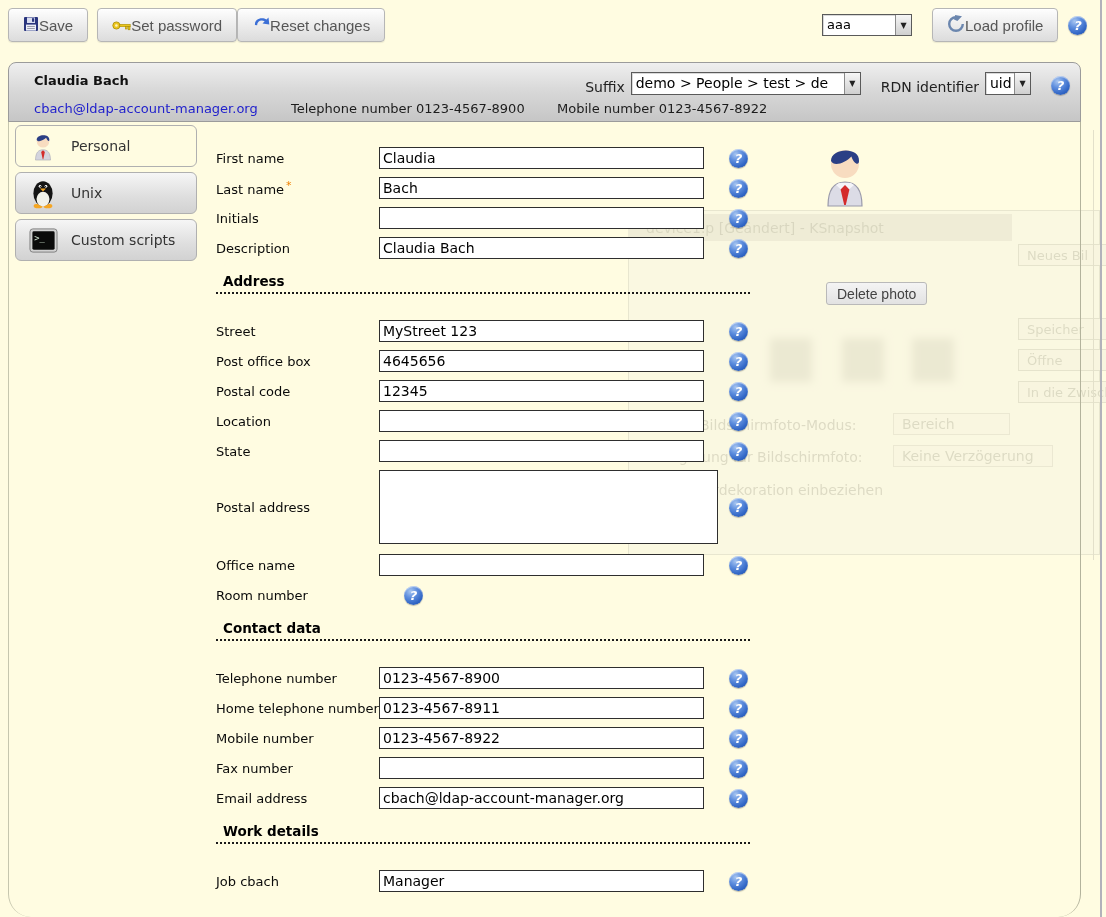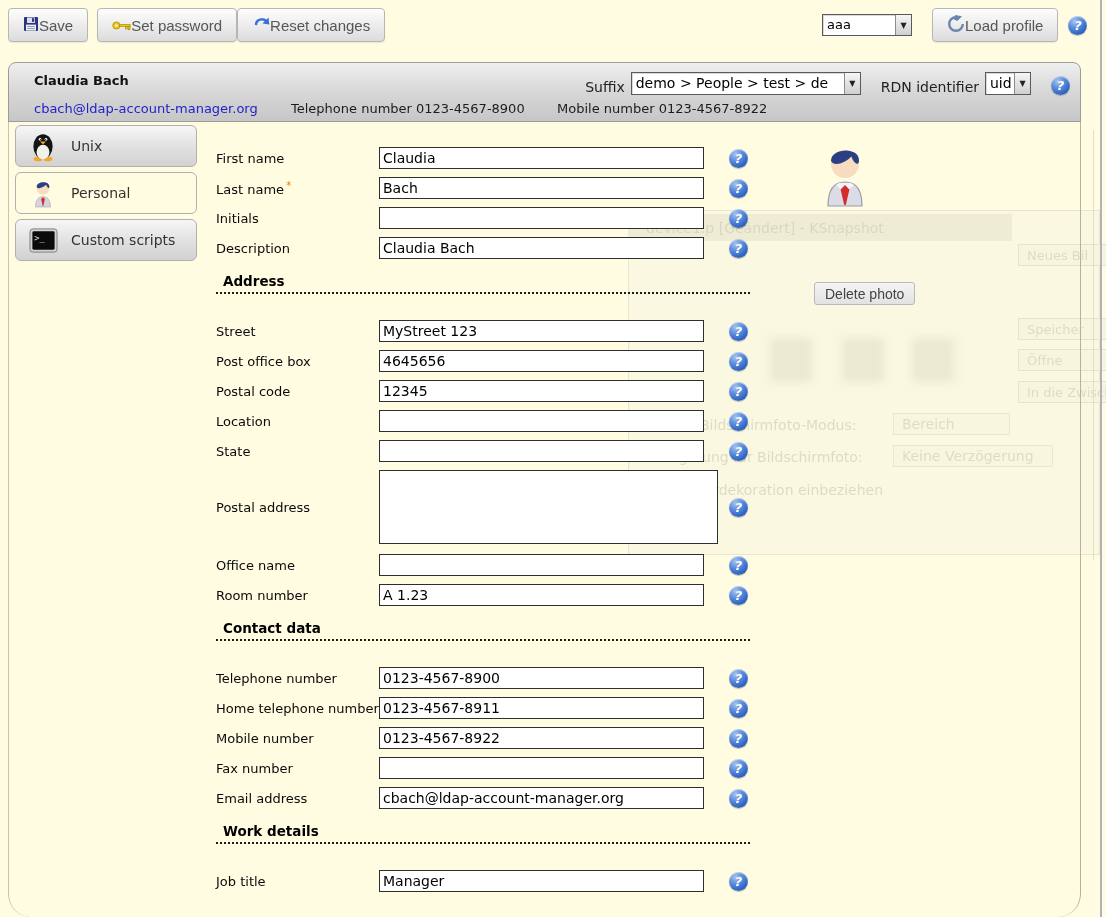--- a/index.html
+++ b/index.html
@@ -102,21 +102,21 @@
   .frow.ta-row .help-icon { margin-left:11px; }
   .section-header {
     margin:14px 0 26px 0; padding:0 0 3px 7px;
     font-size:13.5px; font-weight:bold; line-height:16px; color:#000;
     border-bottom:2px dotted #1a1a1a; width:534px;
   }
 
   
   .photo-box { position:absolute; left:805px; top:81px; width:120px; }
   .delete-photo {
-    position:absolute; left:0; top:139px; height:23px; padding:0 10px;
+    position:absolute; left:12px; top:139px; height:23px; padding:0 10px;
     display:inline-flex; align-items:center;
     border:1px solid #b9b9b9; border-radius:3px;
     background:linear-gradient(#f4f4f4,#e2e2e2);
     color:#444; font-size:14px; cursor:pointer; white-space:nowrap;
   }
 
   
   .ghost { position:absolute; inset:0; z-index:2; opacity:0.16; pointer-events:none; color:#333; }
   .ghost .gpanel { position:absolute; left:628px; top:210px; width:472px; height:345px; background:#e4e4e4; border:1px solid #777; }
   .ghost .gtitle { position:absolute; left:628px; top:214px; width:384px; height:27px; background:#9f9f9f; color:#1a1a1a; font-size:14px; display:flex; align-items:center; padding-left:18px; white-space:nowrap; overflow:hidden; }
@@ -224,47 +224,47 @@
       <span class="help-icon">?</span>
     </div>
     <div class="acct-sub">
       <span class="email-link">cbach@ldap-account-manager.org</span>
       <span class="phone-txt">Telephone number 0123-4567-8900</span>
       <span class="mobile-txt">Mobile number 0123-4567-8922</span>
     </div>
   </div>
 
   <div class="tabs">
+    <div class="tab active">
+      <span class="ticon">
+        <svg width="28" height="30" viewBox="0 0 46 64">
+            <path d="M7 62 C7 45 14 40 23 40 C32 40 39 45 39 62 Z" fill="#d4d4de" stroke="#9a9aaa" stroke-width="1"></path>
+            <polygon points="23,41 19,45 22.4,60 23.6,60 27,45" fill="#d42b2b"></polygon>
+            <circle cx="23" cy="22" r="13.4" fill="#f8dcc0"></circle>
+            <path d="M9.6 19 C9 7 37 5 36.6 19 C36.6 23.5 32 21.5 29.6 14.6 C24 20.5 12.6 24.6 9.6 19 Z" fill="#2b3f85"></path>
+          </svg>
+      </span>
+      <span>Personal</span>
+    </div>
     <div class="tab">
       <span class="ticon">
         <svg width="28" height="31" viewBox="0 0 32 34">
             <ellipse cx="10.5" cy="31.2" rx="5.2" ry="2.6" fill="#f5a623"></ellipse>
             <ellipse cx="21.5" cy="31.2" rx="5.2" ry="2.6" fill="#f5a623"></ellipse>
             <ellipse cx="16" cy="17" rx="11" ry="14" fill="#141414"></ellipse>
             <ellipse cx="16" cy="23.4" rx="7.4" ry="8.4" fill="#f2f2ea"></ellipse>
             <circle cx="12.6" cy="8.8" r="1.5" fill="#fff"></circle>
             <circle cx="19.4" cy="8.8" r="1.5" fill="#fff"></circle>
             <circle cx="13" cy="9" r="0.7" fill="#000"></circle>
             <circle cx="19" cy="9" r="0.7" fill="#000"></circle>
             <polygon points="12.6,11.4 19.4,11.4 16,14.8" fill="#f5a623"></polygon>
           </svg>
       </span>
       <span>Unix</span>
     </div>
-    <div class="tab active">
-      <span class="ticon">
-        <svg width="28" height="30" viewBox="0 0 46 64">
-            <path d="M7 62 C7 45 14 40 23 40 C32 40 39 45 39 62 Z" fill="#d4d4de" stroke="#9a9aaa" stroke-width="1"></path>
-            <polygon points="23,41 19,45 22.4,60 23.6,60 27,45" fill="#d42b2b"></polygon>
-            <circle cx="23" cy="22" r="13.4" fill="#f8dcc0"></circle>
-            <path d="M9.6 19 C9 7 37 5 36.6 19 C36.6 23.5 32 21.5 29.6 14.6 C24 20.5 12.6 24.6 9.6 19 Z" fill="#2b3f85"></path>
-          </svg>
-      </span>
-      <span>Personal</span>
-    </div>
     <div class="tab">
       <span class="ticon">
         <svg width="29" height="29" viewBox="0 0 30 30">
             <rect x="1" y="3" width="28" height="24" rx="3" fill="#d2d2d2" stroke="#808080"></rect>
             <rect x="3.5" y="5.5" width="23" height="19" rx="1.5" fill="#0b0b0b"></rect>
             <text x="5.5" y="15.5" fill="#d8ecd8" font-size="9">&gt;_</text>
           </svg>
       </span>
       <span>Custom scripts</span>
     </div>
@@ -322,21 +322,20 @@
         <textarea class="ftextarea" style=""></textarea>
         <span class="help-icon">?</span>
       </div>
       <div class="frow">
         <span class="flabel">Office name</span>
         <input class="finput" type="text" value="" style="">
         <span class="help-icon">?</span>
       </div>
       <div class="frow">
         <span class="flabel">Room number</span>
-        <input class="finput" type="text" value="A 1.23" style="">
         <span class="help-icon">?</span>
       </div>
       <div class="section-header">Contact data</div>
       <div class="frow">
         <span class="flabel">Telephone number</span>
         <input class="finput" type="text" value="0123-4567-8900" style="">
         <span class="help-icon">?</span>
       </div>
       <div class="frow">
         <span class="flabel">Home telephone number</span>
@@ -353,21 +352,21 @@
         <input class="finput" type="text" value="" style="">
         <span class="help-icon">?</span>
       </div>
       <div class="frow">
         <span class="flabel">Email address</span>
         <input class="finput" type="text" value="cbach@ldap-account-manager.org" style="">
         <span class="help-icon">?</span>
       </div>
       <div class="section-header">Work details</div>
       <div class="frow">
-        <span class="flabel">Job title</span>
+        <span class="flabel">Job cbach</span>
         <input class="finput" type="text" value="Manager" style="">
         <span class="help-icon">?</span>
       </div>
     </div>
 
   <div class="photo-box">
     <span style="position:absolute; left:8px; top:0;">
       <svg width="46" height="64" viewBox="0 0 46 64">
           <path d="M6 63 C6 44 14 39 23 39 C32 39 40 44 40 63 Z" fill="#dcdce6" stroke="#9a9aaa" stroke-width="1.2"></path>
           <path d="M14 42 L23 50 L32 42 L29 40 L17 40 Z" fill="#f4f4f8"></path>

